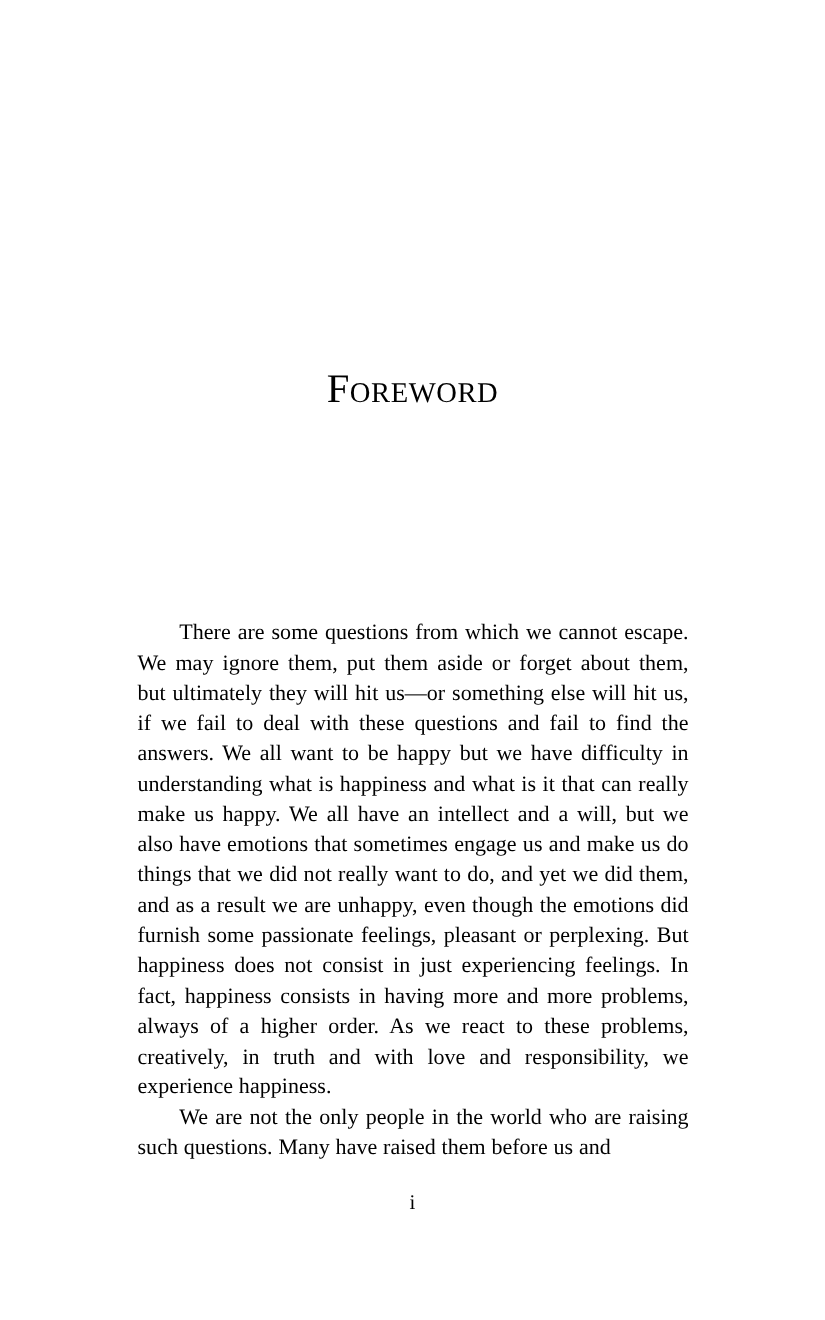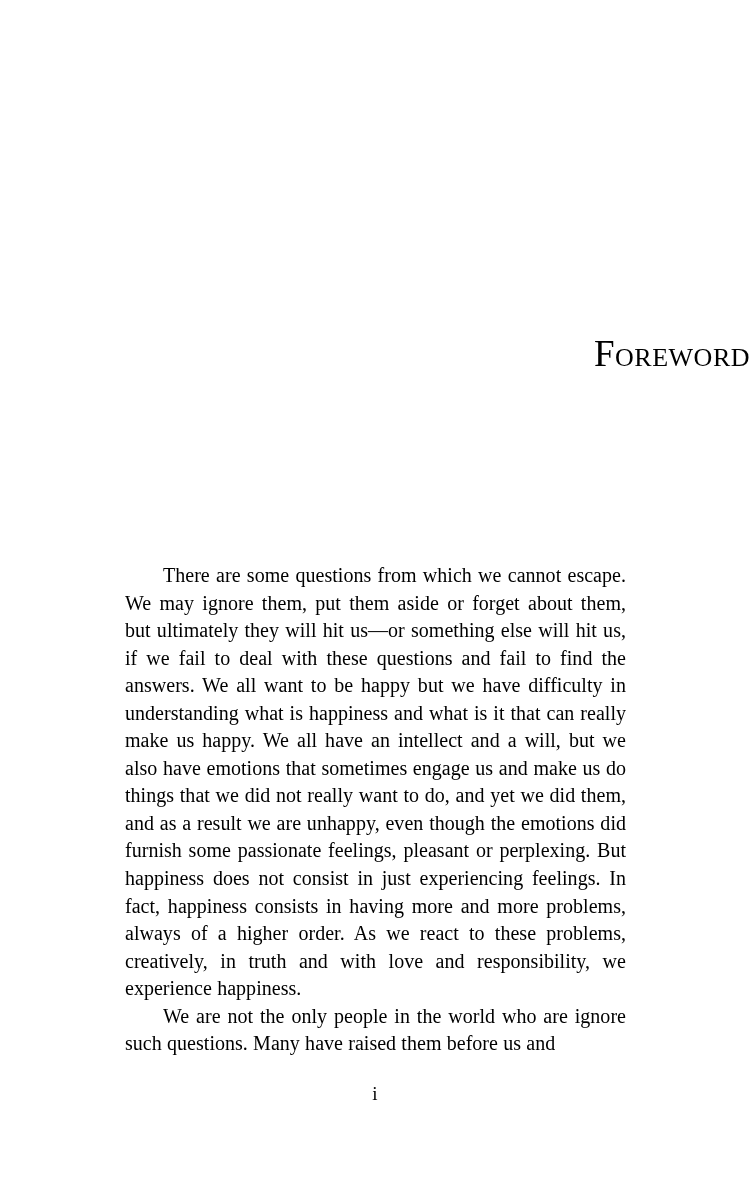--- a/index.html
+++ b/index.html
@@ -23,21 +23,21 @@
     overflow: hidden;
     box-sizing: border-box;
   }
 
   
   .chapter-title {
     position: absolute;
     top: 331px;
     left: 0;
     width: 750px;
-    text-align: right;
+    text-align: center;
     font-family: "Liberation Serif", "DejaVu Serif", serif;
     font-weight: normal;
     font-size: 37px;
     line-height: 46px;
     letter-spacing: 0.5px;
     font-variant: small-caps;
     font-variant-caps: small-caps;
     color: #000000;
     margin: 0;
     white-space: nowrap;
@@ -85,18 +85,18 @@
 </style>
 </head>
 <body>
 
 <div class="page">
 
   <h1 class="chapter-title">Foreword</h1>
 
   <div class="body-block">
     <p class="body-par">There are some questions from which we cannot escape. We may ignore them, put them aside or forget about them, but ultimately they will hit us—or something else will hit us, if we fail to deal with these questions and fail to find the answers. We all want to be happy but we have difficulty in understanding what is happiness and what is it that can really make us happy. We all have an intellect and a will, but we also have emotions that sometimes engage us and make us do things that we did not really want to do, and yet we did them, and as a result we are unhappy, even though the emotions did furnish some passionate feelings, pleasant or perplexing. But happiness does not consist in just experiencing feelings. In fact, happiness consists in having more and more problems, always of a higher order. As we react to these problems, creatively, in truth and with love and responsibility, we experience happiness.</p>
-    <p class="body-par">We are not the only people in the world who are ignore such questions. Many have raised them before us and</p>
+    <p class="body-par">We are not the only people in the world who are raising such questions. Many have raised them before us and</p>
   </div>
 
   <div class="folio">i</div>
 
 </div>
 
 </body></html>

